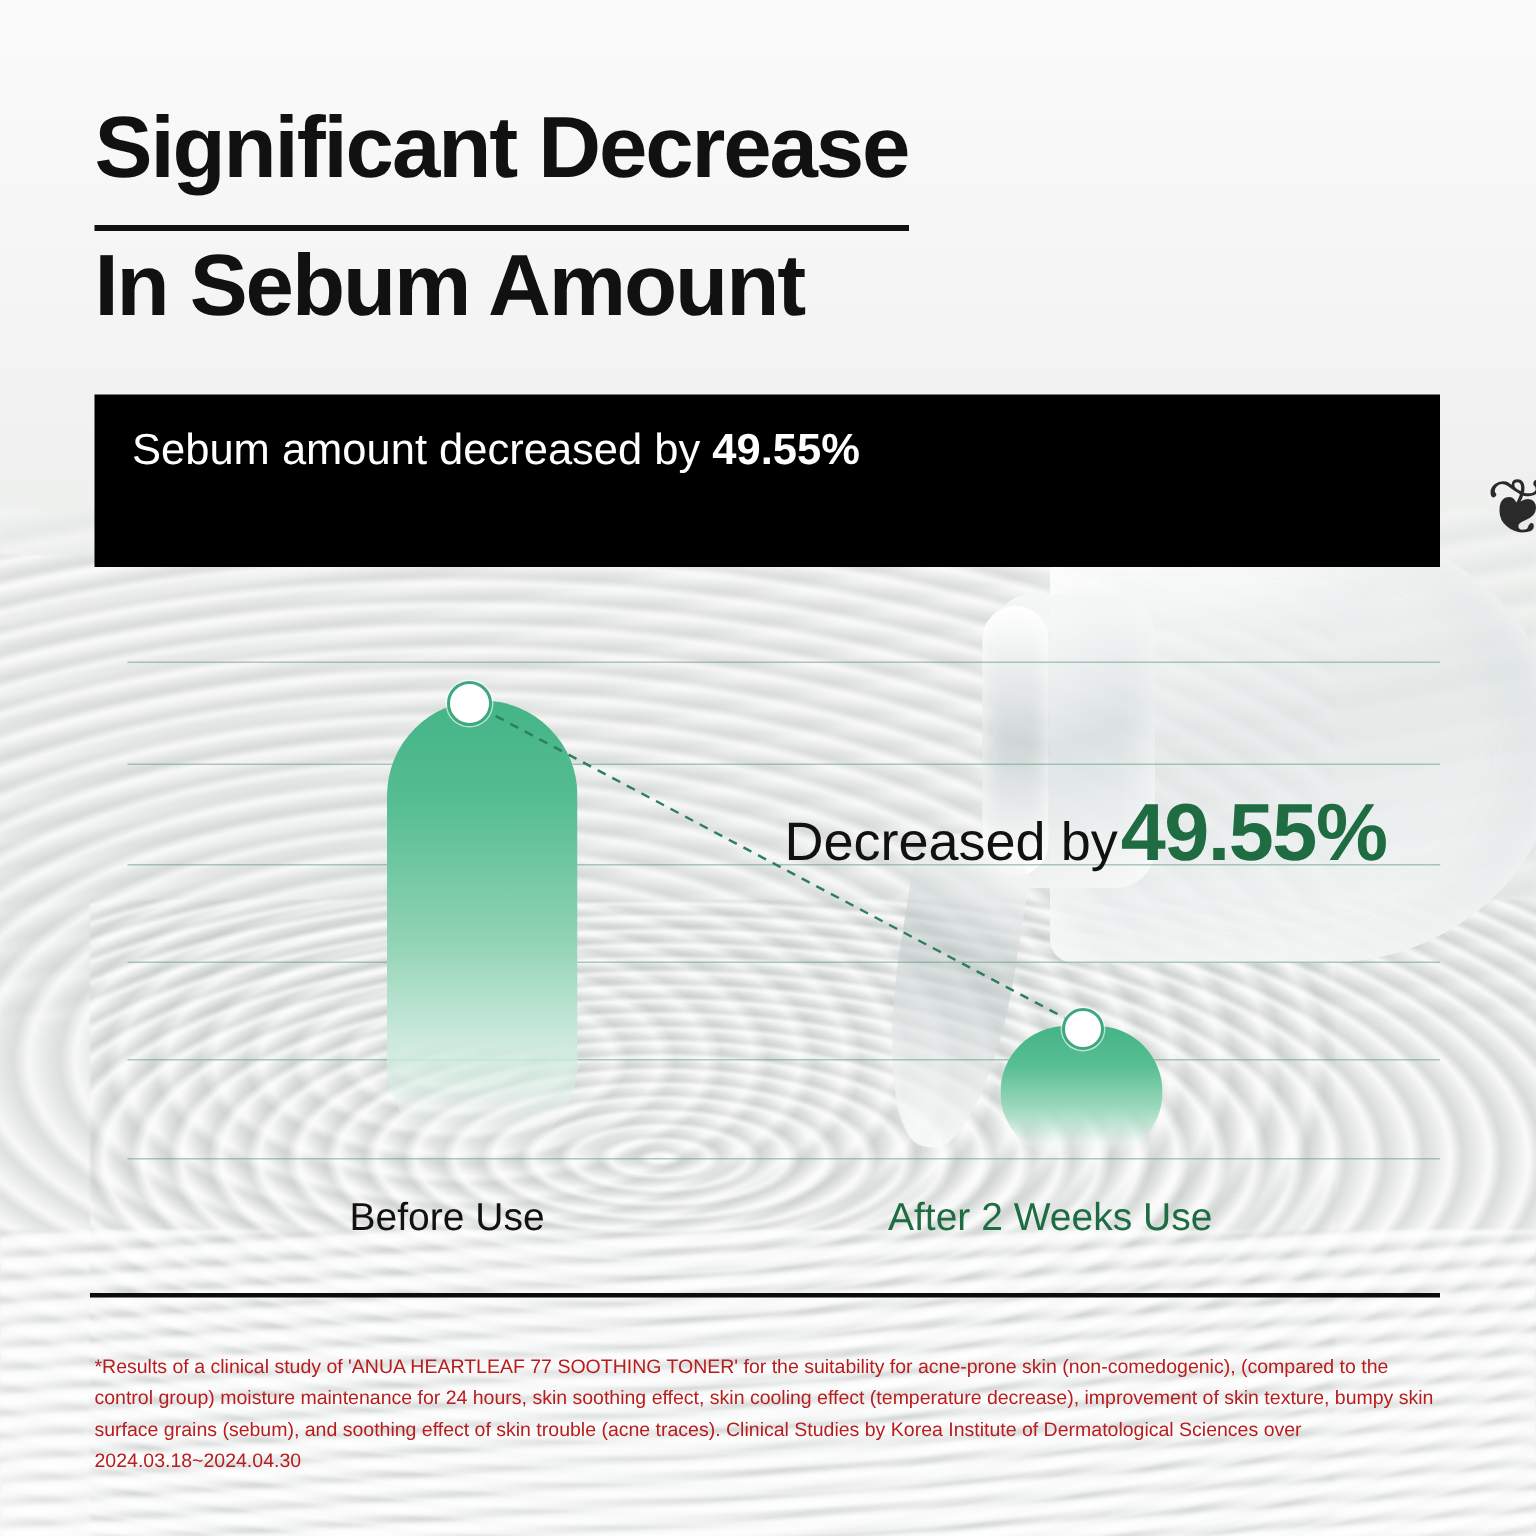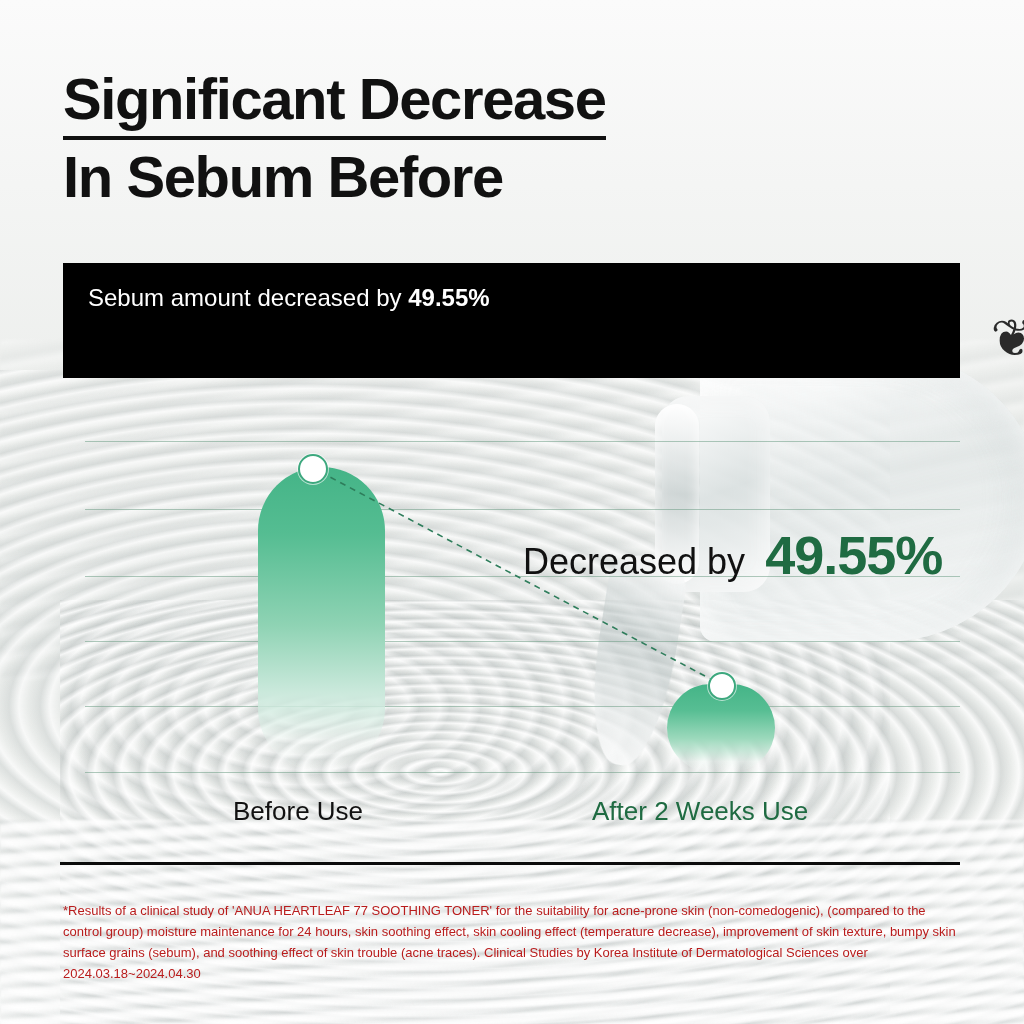--- a/index.html
+++ b/index.html
@@ -87,30 +87,30 @@
     font-size:52px;color:#1a1a1a;font-family:"DejaVu Serif",serif;opacity:.92;
   }
 
   
   #headline{position:absolute;left:63px;top:62px;width:720px;}
   .h-line{
     font-size:58px;font-weight:700;color:#111;letter-spacing:-1.4px;
     line-height:1.28;white-space:nowrap;
   }
   .h-line.underlined{
-    display:inline-block;border-bottom:4px solid #111;padding-bottom:0;
+    display:inline-block;border-bottom:4px solid #111;padding-bottom:14px;
   }
 
   
   #banner{
     position:absolute;left:63px;top:263px;width:897px;height:115px;
     background:#000;
   }
   .banner-row{
-    position:absolute;left:25px;color:#fff;font-size:24px;white-space:nowrap;
+    position:absolute;left:25px;color:#fff;font-size:29px;white-space:nowrap;
   }
   .banner-row.r1{top:21px;}
   .banner-row.r2{top:62px;}
   .banner-row .strong{font-weight:700;}
 
   
   #chart{position:absolute;left:0;top:400px;width:920px;height:450px;}
   .gridline{
     position:absolute;left:85px;width:875px;height:1px;
     background:#6f9f87;opacity:.55;
@@ -128,21 +128,21 @@
     box-shadow:0 0 0 1px rgba(255,255,255,.6);
   }
   #connector{position:absolute;left:0;top:0;width:1024px;height:450px;pointer-events:none;}
   .axis-label{
     position:absolute;font-size:26px;white-space:nowrap;
   }
 
   
   #annotation{
     position:absolute;left:523px;top:524px;white-space:nowrap;
-    display:flex;align-items:baseline;gap:20px;
+    display:flex;align-items:baseline;gap:2px;
   }
   .ann-pre{font-size:36px;color:#111;font-weight:500;}
   .ann-val{font-size:54px;font-weight:700;letter-spacing:-1px;}
 
   
   #divider{position:absolute;left:60px;top:862px;width:900px;height:3px;background:#0b0b0b;}
   #footnote{
     position:absolute;left:63px;top:900px;width:900px;
     font-size:13px;line-height:1.62;color:#b91c1c;
   }
@@ -162,21 +162,21 @@
   <div class="bottle-lip"></div>
   <div class="pour"></div>
 </div>
 
 <div class="corner-glyph">❦</div>
 
 <div id="headline">
   <div>
     <span class="h-line underlined">Significant Decrease</span>
   </div>
-  <div class="h-line">In Sebum Before</div>
+  <div class="h-line">In Sebum Amount</div>
 </div>
 
 <div id="banner">
   <div class="banner-row r1">
     <span>Sebum amount decreased by </span><span class="strong">49.55%</span>
   </div>
 </div>
 
 <div id="chart">
 

